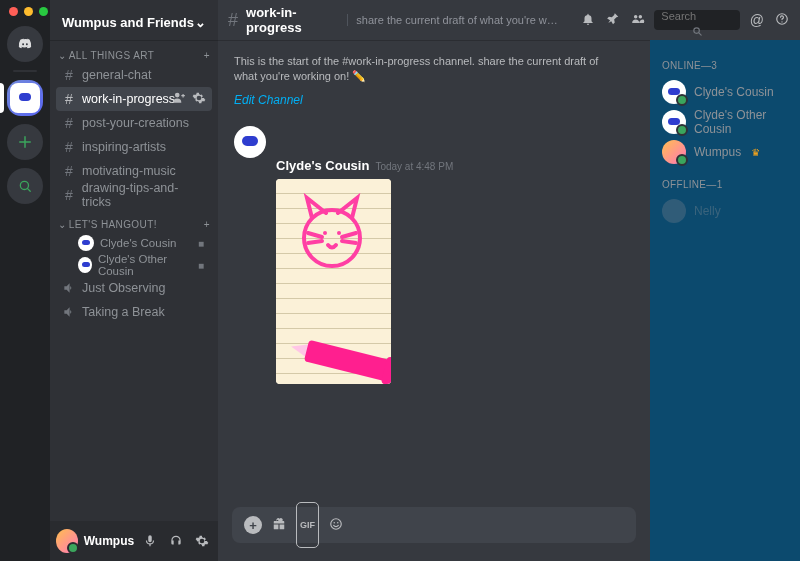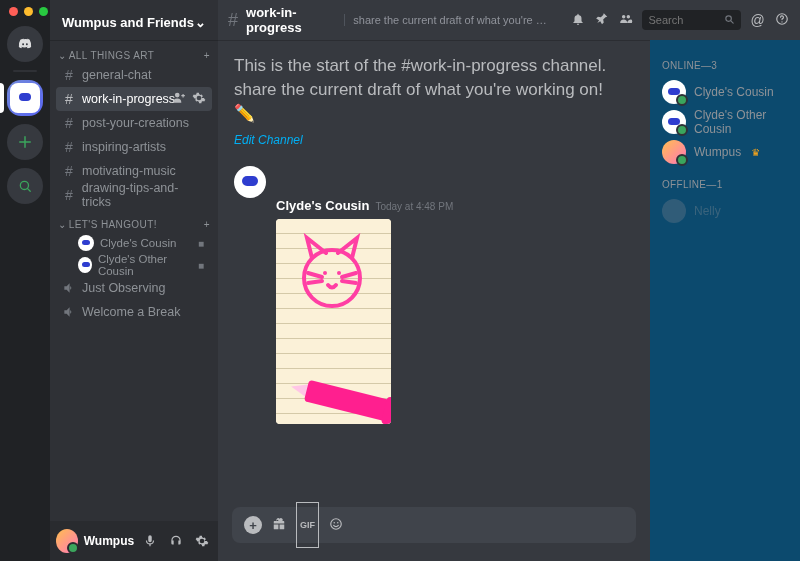--- a/index.html
+++ b/index.html
@@ -45,49 +45,49 @@
 .user-panel .btn{width:22px;height:22px;display:flex;align-items:center;justify-content:center;color:#b9bbbe;cursor:pointer;font-size:13px;}
 
 
 .main { flex:1; background:#36393f; display:flex; flex-direction:column; min-width:0;}
 .topbar { height:40px; display:flex; align-items:center; padding:0 10px; box-shadow:0 1px 0 rgba(0,0,0,.2); gap:8px;}
 .topbar .hash{color:#72767d;font-size:18px;}
 .topbar .title{font-weight:700;font-size:13px;color:#fff;}
 .topbar .topic{font-size:11px;color:#90939b;border-left:1px solid #4f545c;padding-left:8px;margin-left:4px;white-space:nowrap;overflow:hidden;text-overflow:ellipsis;max-width:220px;}
 .topbar .spacer{flex:1;}
 .topbar .ticon{color:#b9bbbe;cursor:pointer;width:20px;text-align:center;font-size:14px;}
-.search{display:flex;align-items:center;background:#202225;border-radius:4px;height:20px;padding:0 6px;gap:4px; width:100px;}
+.search{display:flex;align-items:center;background:#202225;border-radius:4px;height:20px;padding:0 6px;gap:4px; width:100px;flex-direction:column;}
 .search input{background:none;border:none;outline:none;color:#dcddde;font-size:11px;width:72px;}
 .search .sicon{color:#72767d;font-size:11px;}
 
 .content-wrap{flex:1;display:flex;min-height:0;}
 .messages{flex:1;display:flex;flex-direction:column;overflow:hidden;}
 .scroll{flex:1;overflow-y:auto;padding:8px 16px 0 16px;}
 .welcome h1{color:#fff;font-size:24px;font-weight:800;margin-top:110px;}
-.welcome p{font-size:17px;color:#b9bbbe;margin-top:6px;line-height:1.4;max-width:380px;}
+.welcome p{font-size:11px;color:#b9bbbe;margin-top:6px;line-height:1.4;max-width:380px;}
 .welcome a{color:#00aff4;font-size:12px;display:inline-block;margin-top:8px;text-decoration:none;font-style:italic;}
 .msg{display:flex;gap:10px;margin-top:18px;}
 .msg .mavatar{width:32px;height:32px;border-radius:50%;background:#fff;flex-shrink:0;position:relative;}
 .msg .mavatar::after{content:"";position:absolute;width:16px;height:10px;border-radius:5px;top:10px;left:8px;background:#2e3dcf;}
 .msg .mhead{display:flex;align-items:baseline;gap:6px;}
 .msg .author{font-size:13px;font-weight:600;color:#fff;}
 .msg .ts{font-size:10px;color:#72767d;margin-top:35px;}
 .attachment{margin-top:6px;width:115px;height:205px;border-radius:4px;overflow:hidden;background:#fdf6e3;position:relative;}
 .paperlines{position:absolute;inset:0;background:repeating-linear-gradient(#fbf1d8 0,#fbf1d8 14px,#d4c9a8 14px,#d4c9a8 15px);}
 .catdraw{position:absolute;top:14px;left:16px;width:80px;height:80px;}
 .catdraw svg{stroke:#ff3fa4;stroke-width:4;fill:none;stroke-linecap:round;}
 .marker{position:absolute;bottom:8px;left:-10px;width:150px;height:38px;transform:rotate(14deg);}
 .marker .body{position:absolute;left:40px;top:10px;width:100px;height:22px;background:#ff1f8f;border-radius:4px;}
 .marker .cap{position:absolute;left:120px;top:7px;width:24px;height:28px;background:#ff1f8f;border-radius:4px;}
 .marker .tip{position:absolute;left:24px;top:14px;width:18px;height:14px;background:#ffc5e6;clip-path:polygon(0 50%,100% 0,100% 100%);}
 .composer{margin:0 14px 18px 14px;background:#40444b;border-radius:8px;height:36px;display:flex;align-items:center;padding:0 12px;gap:10px;}
 .composer .plus{width:18px;height:18px;border-radius:50%;background:#b9bbbe;color:#40444b;display:flex;align-items:center;justify-content:center;font-weight:900;font-size:13px;cursor:pointer;}
 .composer input{flex:1;background:none;border:none;outline:none;color:#dcddde;font-size:12.5px;}
 .composer .cicon{color:#b9bbbe;cursor:pointer;font-size:14px;}
-.composer .gif{font-size:9px;font-weight:800;border:1.5px solid #b9bbbe;border-radius:0;padding:17px 3px;color:#b9bbbe;}
+.composer .gif{font-size:9px;font-weight:800;border:1.5px solid #b9bbbe;border-radius:5px;padding:17px 3px;color:#b9bbbe;}
 
 
 .members{width:150px;background:#0c4a6e;padding:14px 8px;overflow-y:auto;font-size:12px;}
 .mcat{font-size:10px;color:#8e9297;letter-spacing:.3px;margin:6px 4px;}
 .member{display:flex;align-items:center;gap:8px;height:30px;padding:0 4px;border-radius:4px;color:#8e9297;cursor:pointer;}
 .member .mava{width:24px;height:24px;border-radius:50%;background:#fff;position:relative;flex-shrink:0;}
 .member .mava::after{content:"";position:absolute;right:-2px;bottom:-2px;width:8px;height:8px;background:#3ba55d;border:2px solid #2f3136;border-radius:50%;}
 .member .mava.bot::before{content:"";position:absolute;width:12px;height:7px;top:8px;left:6px;background:#2e3dcf;border-radius:4px;}
 .member.offline{opacity:.35;}
 .member.offline .mava::after{display:none;}
@@ -199,21 +199,21 @@
             </svg>
           </span>
           <span>Just Observing</span>
         </div>
       <div class="chan">
           <span class="ico">
             <svg class="icn" viewBox="0 0 24 24">
               <path d="M4 9v6h4l5 5V4L8 9H4zm12 3a3 3 0 0 0-2-2.8v5.6A3 3 0 0 0 16 12z"></path>
             </svg>
           </span>
-          <span>Welcome a Break</span>
+          <span>Taking a Break</span>
         </div>
     </div>
 
     <div class="user-panel">
       <div class="avatar"></div>
       <div class="name">Wumpus</div>
       <div class="btn">
           <svg class="icn" viewBox="0 0 24 24">
             <path d="M12 14a3 3 0 0 0 3-3V5a3 3 0 0 0-6 0v6a3 3 0 0 0 3 3zm5-3a5 5 0 0 1-10 0H5a7 7 0 0 0 6 6.9V21h2v-3.1A7 7 0 0 0 19 11h-2z"></path>
           </svg>

